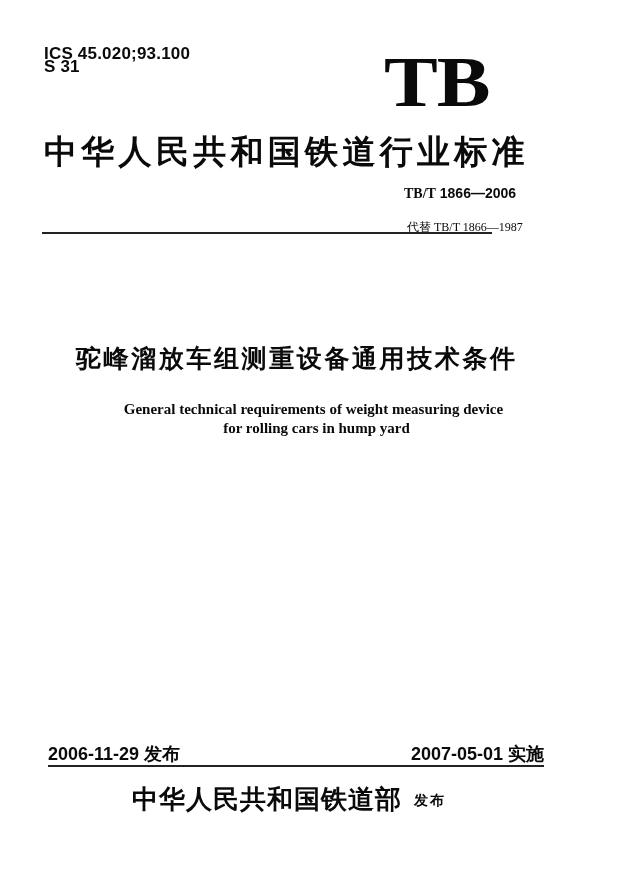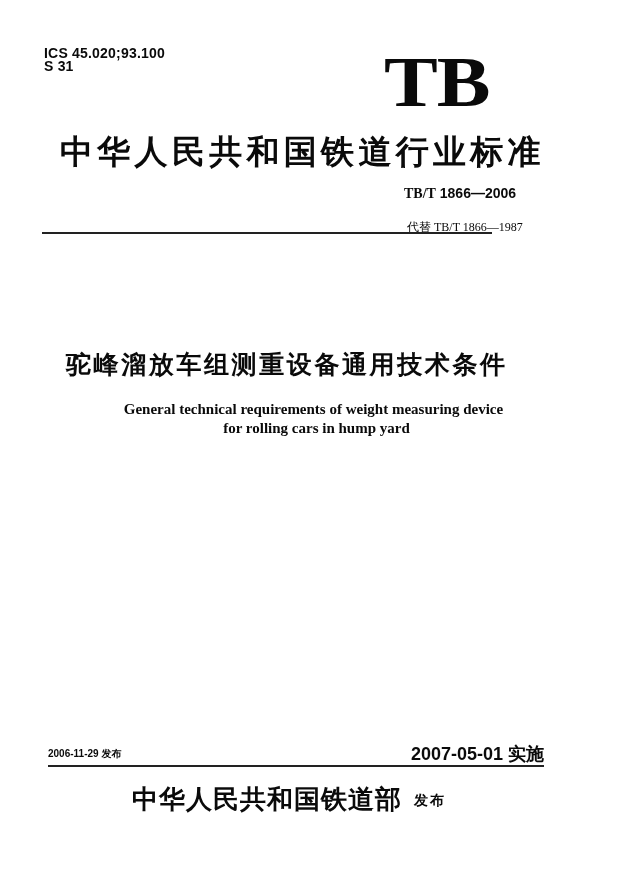--- a/index.html
+++ b/index.html
@@ -13,21 +13,21 @@
       position: relative;
       overflow: hidden;
       color: #0a0a0a;
       font-family: "DejaVu Sans", sans-serif;
     }
     .abs { position: absolute; }
 
     .ics {
       left: 44px; top: 47px;
       font-family: "Liberation Sans", sans-serif;
-      font-size: 14px; line-height: 13px;
+      font-size: 17px; line-height: 13px;
       font-weight: bold;
       letter-spacing: 0.2px;
     }
     .tb-logo {
       left: 384px; top: 46px;
       font-family: "Liberation Serif", serif;
       font-weight: bold;
       font-size: 72px;
       line-height: 72px;
       letter-spacing: -1px;
@@ -35,21 +35,20 @@
       transform-origin: left top;
     }
     .industry-title {
       left: 44px; top: 132px;
       font-family: "DejaVu Serif", serif;
       font-weight: bold;
       font-size: 33px;
       line-height: 40px;
       letter-spacing: 4.3px;
       white-space: nowrap;
-      margin-left: 16px;
     }
     .std-number {
       left: 404px; top: 185px;
       font-family: "Liberation Sans", sans-serif;
       font-weight: bold;
       font-size: 14px;
       line-height: 16px;
       white-space: nowrap;
     }
     .std-number .prefix {
@@ -61,46 +60,45 @@
       font-size: 12px;
       line-height: 14px;
       white-space: nowrap;
     }
     .rule-top {
       left: 42px; top: 232px;
       width: 450px; height: 2px;
       background: #222;
     }
     .cn-title {
-      left: 66px; top: 343px;
+      left: 76px; top: 343px;
       font-family: "DejaVu Sans", sans-serif;
       font-weight: bold;
       font-size: 25px;
       line-height: 32px;
       letter-spacing: 2.6px;
       white-space: nowrap;
-      margin-top: 6px;
     }
     .en-title {
       left: 0; width: 625px; top: 400px;
       font-family: "Liberation Serif", serif;
       font-weight: bold;
       font-size: 15px;
       line-height: 19px;
       text-align: center;
     }
     .en-title div { white-space: nowrap; }
     .en-title .l1 { padding-left: 2px; }
     .en-title .l2 { padding-left: 8px; }
 
     .pub-date {
       left: 48px; top: 746px;
       font-family: "Liberation Sans", sans-serif;
       font-weight: bold;
-      font-size: 10px;
+      font-size: 18px;
       line-height: 16px;
       white-space: nowrap;
     }
     .eff-date {
       right: 81px; top: 746px;
       font-family: "Liberation Sans", sans-serif;
       font-weight: bold;
       font-size: 18px;
       line-height: 16px;
       white-space: nowrap;

